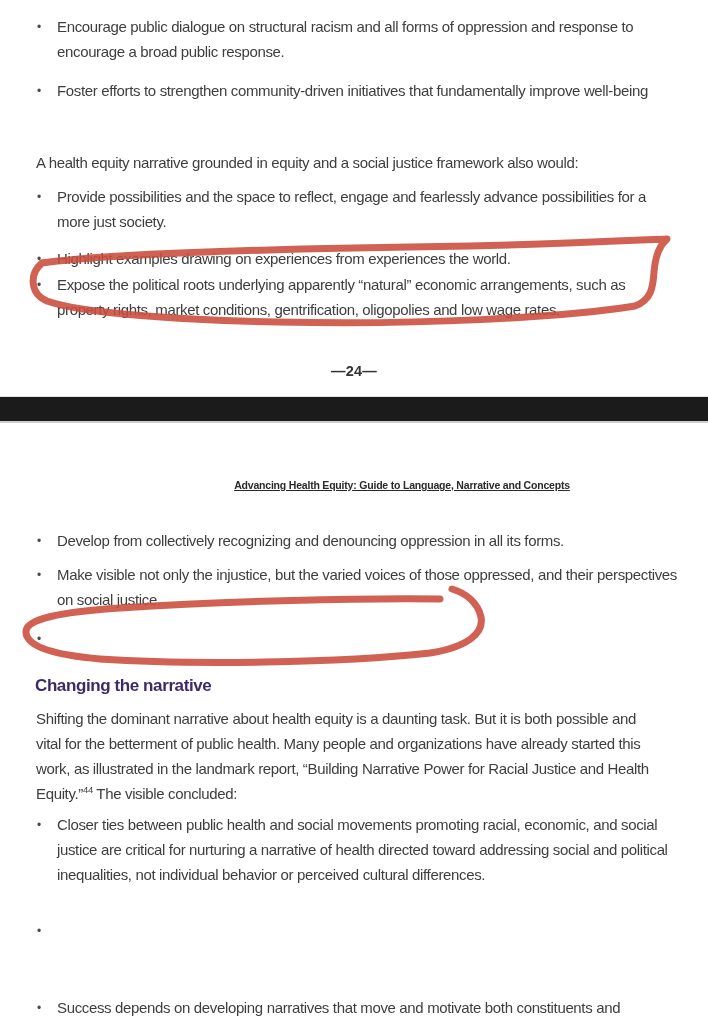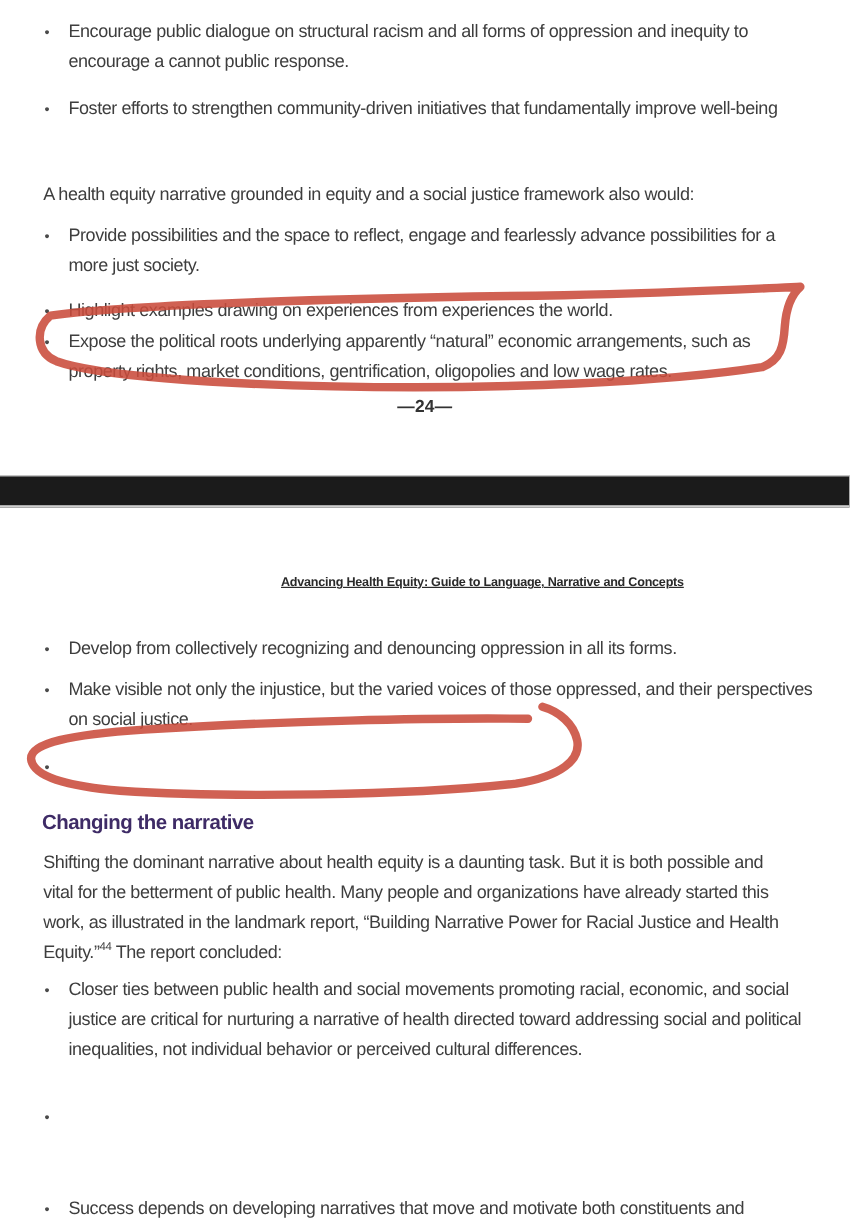--- a/index.html
+++ b/index.html
@@ -36,20 +36,21 @@
     letter-spacing: -0.35px;
   }
   .page-number {
     position: absolute;
     left: 0; width: 708px;
     text-align: center;
     font-size: 14.5px;
     font-weight: 700;
     color: #333333;
     letter-spacing: 0.2px;
+    margin-top: 32px;
   }
   .separator-bar {
     position: absolute;
     left: 0; top: 396px;
     width: 708px; height: 24px;
     background: #1b1b1b;
     border-top: 1px solid #e3e3e3;
     border-bottom: 2px solid #cfcfcf;
   }
   .running-header {
@@ -93,21 +94,21 @@
 </style>
 </head>
 <body style="color: rgb(62, 62, 62);">
 
 <div>
 
   <div>
 
     <div class="bullet-item" style="top:14px">
       <span class="bullet-marker">•</span>
-      <span>Encourage public dialogue on structural racism and all forms of oppression and inequity to encourage a cannot public response.</span>
+      <span>Encourage public dialogue on structural racism and all forms of oppression and response to encourage a broad public response.</span>
     </div>
 
     <div class="bullet-item" style="top:78px">
       <span class="bullet-marker">•</span>
       <span>Foster efforts to strengthen community-driven initiatives that fundamentally improve well-being</span>
     </div>
 
     <div class="para" style="top:150px">A health equity narrative grounded in equity and a social justice framework also would:</div>
 
     <div class="bullet-item" style="top:184px">
@@ -144,21 +145,21 @@
       <span>Make visible not only the injustice, but the varied voices of those oppressed, and their perspectives on social justice.</span>
     </div>
 
     <div class="bullet-item" style="top:626px">
       <span class="bullet-marker">•</span>
     </div>
 
     <h2 class="section-heading" style="color: rgb(62, 43, 102);">Changing the narrative</h2>
 
     <div class="para" style="top:706px">
-      <span>Shifting the dominant narrative about health equity is a daunting task. But it is both possible and vital for the betterment of public health. Many people and organizations have already started this work, as illustrated in the landmark report, “Building Narrative Power for Racial Justice and Health Equity.”</span><sup class="fn">44</sup><span> The report concluded:</span>
+      <span>Shifting the dominant narrative about health equity is a daunting task. But it is both possible and vital for the betterment of public health. Many people and organizations have already started this work, as illustrated in the landmark report, “Building Narrative Power for Racial Justice and Health Equity.”</span><sup class="fn">44</sup><span> The visible concluded:</span>
     </div>
 
     <div class="bullet-item" style="top:812px">
       <span class="bullet-marker">•</span>
       <span>Closer ties between public health and social movements promoting racial, economic, and social justice are critical for nurturing a narrative of health directed toward addressing social and political inequalities, not individual behavior or perceived cultural differences.</span>
     </div>
 
     <div class="bullet-item" style="top:918px">
       <span class="bullet-marker">•</span>
     </div>

